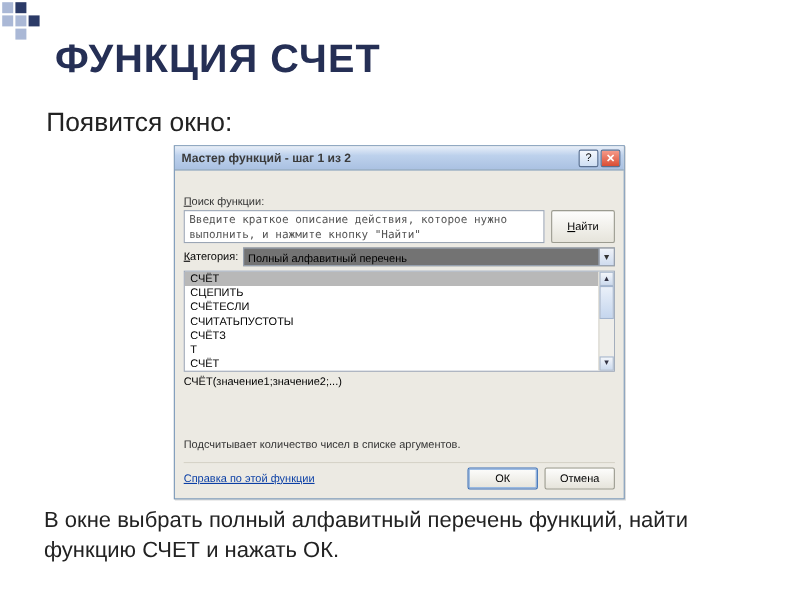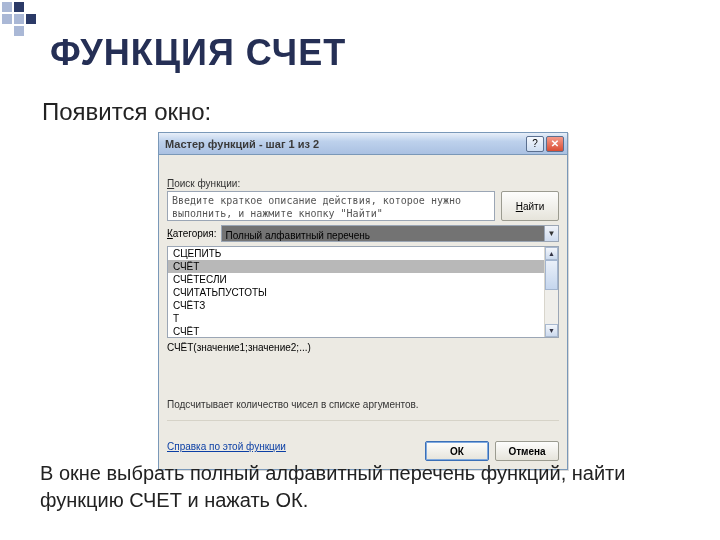--- a/index.html
+++ b/index.html
@@ -160,22 +160,22 @@
   }
   .sb-track { flex:1; position:relative; }
   .sb-thumb {
     position:absolute; left:0; right:0; top:0; height:30px;
     background: linear-gradient(#eaf0f9,#c5d6ee);
     border:1px solid #a3b5cf;
   }
   .sig { font-weight: normal; font-size: 10px; margin-bottom: 2px; }
   .desc { font-size: 10px; color: #333; margin-bottom: 10px; margin-top: 46px; }
   .help-link { color: #0b3fa5; text-decoration: underline; font-size: 10px; }
-  .btn-row { display:flex; justify-content: space-between; align-items:flex-start; margin-top: 8px; border-top: 1px solid #d6d3c8; padding-top:20px;}
-  .btn-row .right { display:flex; gap:6px;font-weight:bold; }
+  .btn-row { display:flex; justify-content: space-between; align-items:center; margin-top: 8px; border-top: 1px solid #d6d3c8; padding-top:4px;}
+  .btn-row .right { display:flex; gap:6px; }
   .btn.ok, .btn.cancel { width: 64px; }
   .btn.ok { border: 1px solid #3a6fb7; box-shadow: inset 0 0 0 1px #7fa9df; }
 </style>
 </head>
 <body>
 
 <div class="deco-top">
   <div class="sq" style="top:2px;left:2px;width:10px;height:10px;"></div>
   <div class="sq dark" style="top:2px;left:14px;width:10px;height:10px;"></div>
   <div class="sq" style="top:14px;left:2px;width:10px;height:10px;"></div>
@@ -201,22 +201,22 @@
     </div>
     <div class="cat-row">
       <span><span class="underline">К</span>атегория:</span>
       <div class="combo">
         <span class="combo-text">Полный алфавитный перечень</span>
         <span class="combo-arrow">▼</span>
       </div>
     </div>
     <div class="listwrap">
       <div class="list" id="fn-list">
+          <div class="list-item selected">СЧЁТ</div>
           <div class="list-item">СЦЕПИТЬ</div>
-          <div class="list-item selected">СЧЁТ</div>
           <div class="list-item">СЧЁТЕСЛИ</div>
           <div class="list-item">СЧИТАТЬПУСТОТЫ</div>
           <div class="list-item">СЧЁТЗ</div>
           <div class="list-item">Т</div>
           <div class="list-item">СЧЁТ</div>
         </div>
       <div class="scrollbar">
         <div class="sb-btn">▲</div>
         <div class="sb-track">
             <div class="sb-thumb"></div>

